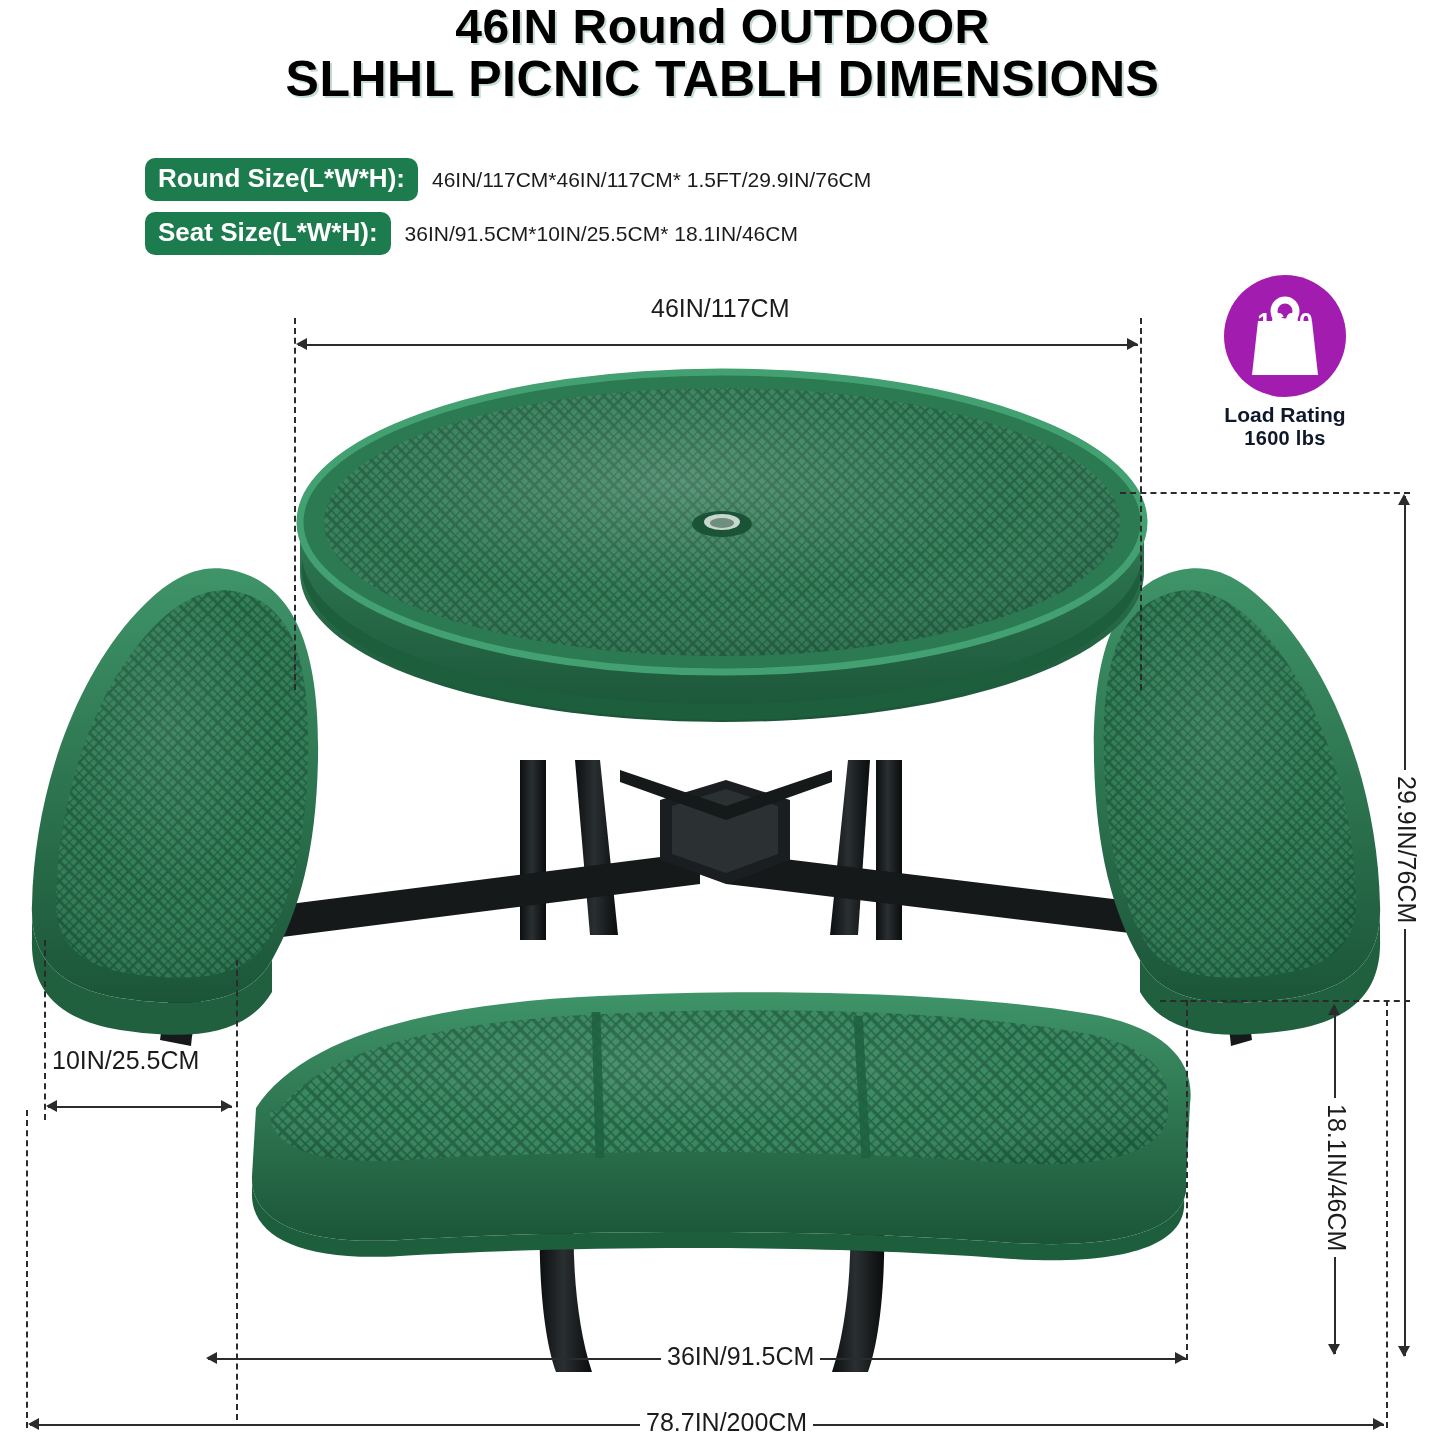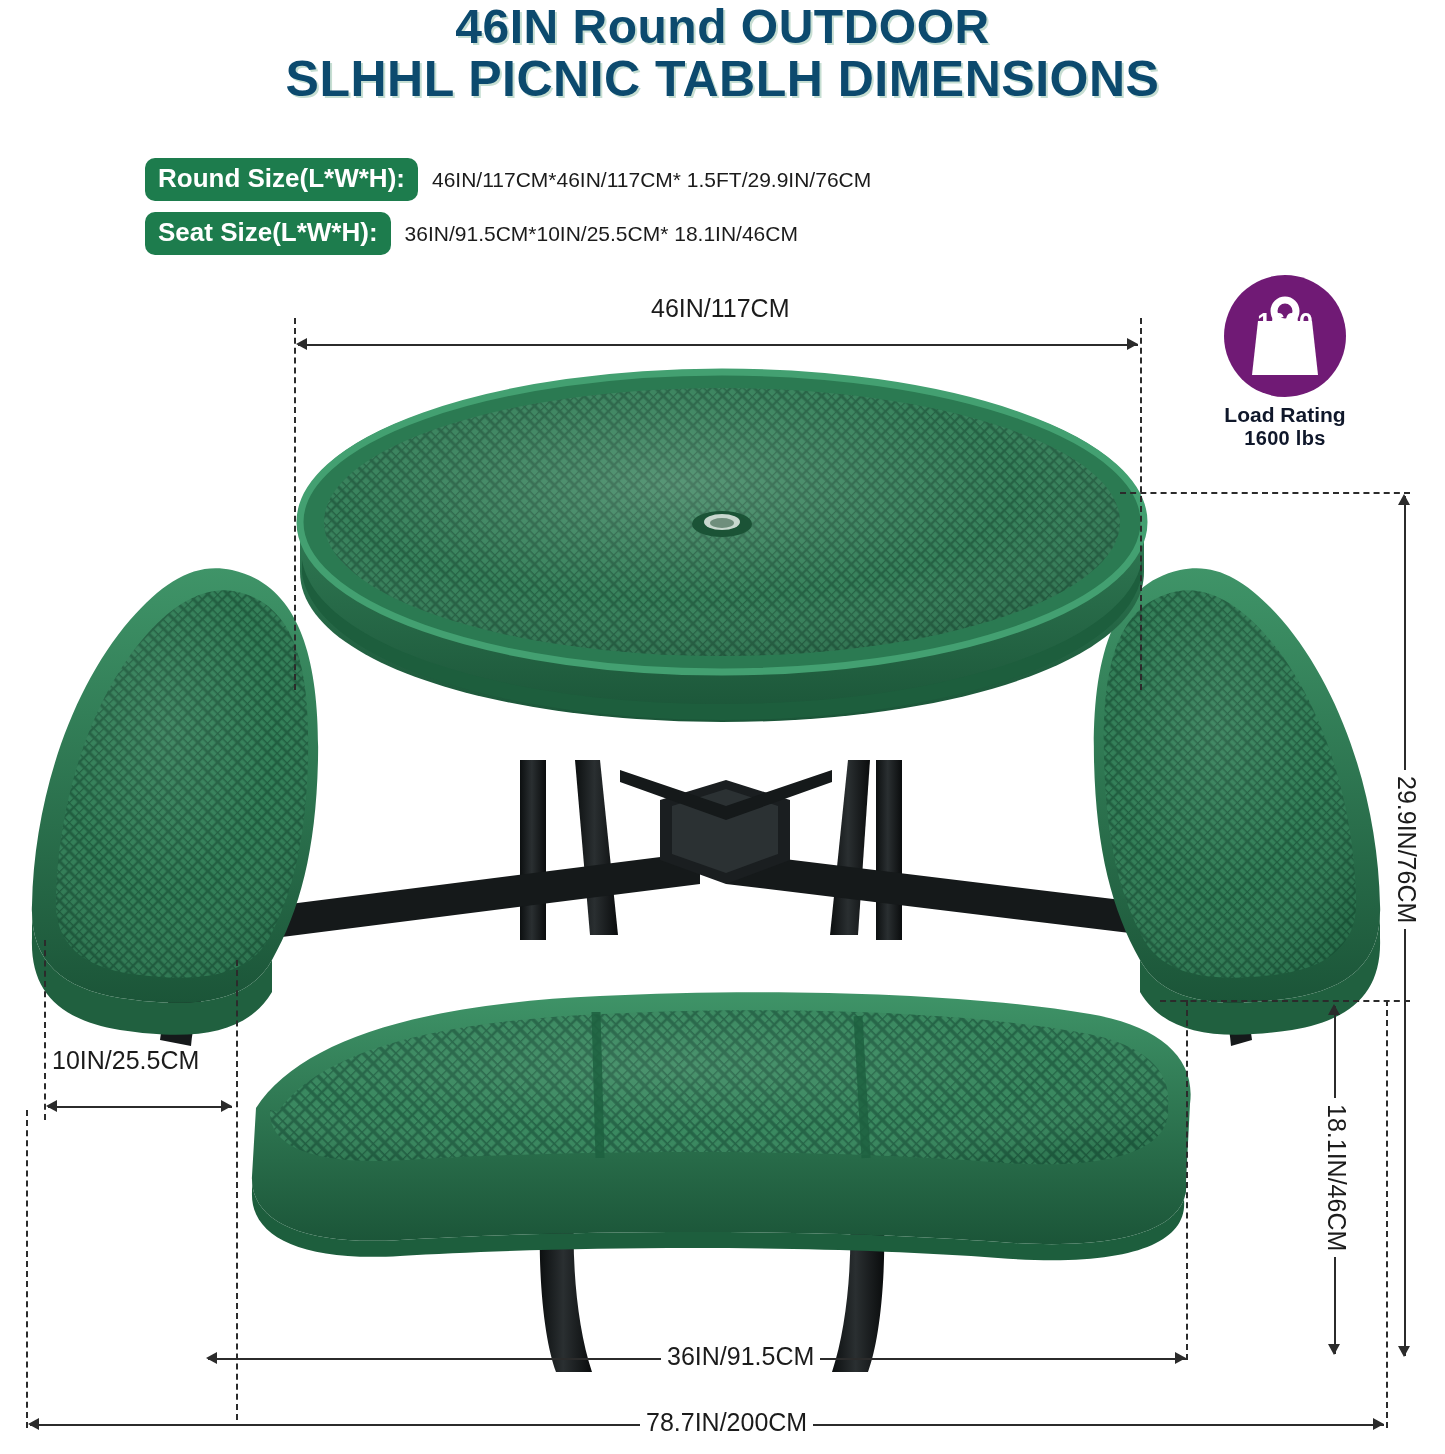--- a/index.html
+++ b/index.html
@@ -21,21 +21,21 @@
     height: 1454px;
   }
 
   
   .title {
     position: absolute;
     left: 0;
     top: 2px;
     width: 1445px;
     text-align: center;
-    color: #0c4a6e;
+    color: #000000;
     font-weight: bold;
     letter-spacing: 0.5px;
     line-height: 1.06;
   }
   .title .l1 {
     display: block;
     font-size: 48px;
     text-shadow: 2px 2px 0 rgba(29,124,77,0.25);
   }
   .title .l2 {
@@ -78,21 +78,21 @@
     position: absolute;
     left: 1215px;
     top: 275px;
     width: 140px;
     text-align: center;
   }
   .load-circle {
     width: 122px;
     height: 122px;
     border-radius: 50%;
-    background: #701a75;
+    background: #a21caf;
     margin: 0 auto;
     position: relative;
   }
   .weight-glyph {
     position: absolute;
     left: 50%;
     top: 16px;
     transform: translateX(-50%);
     width: 74px;
     height: 88px;

